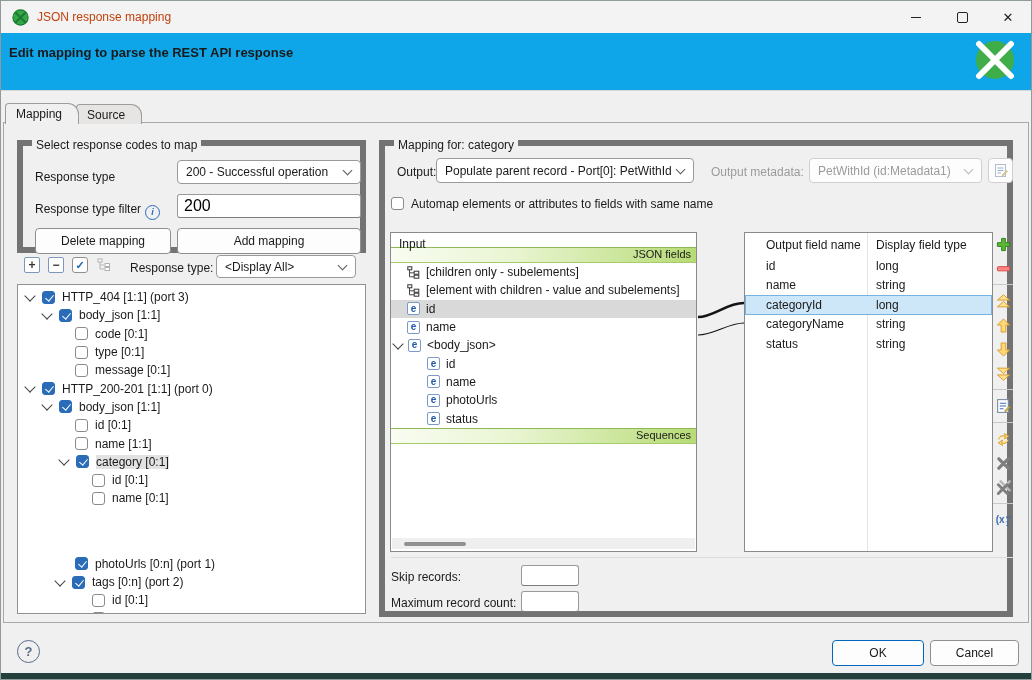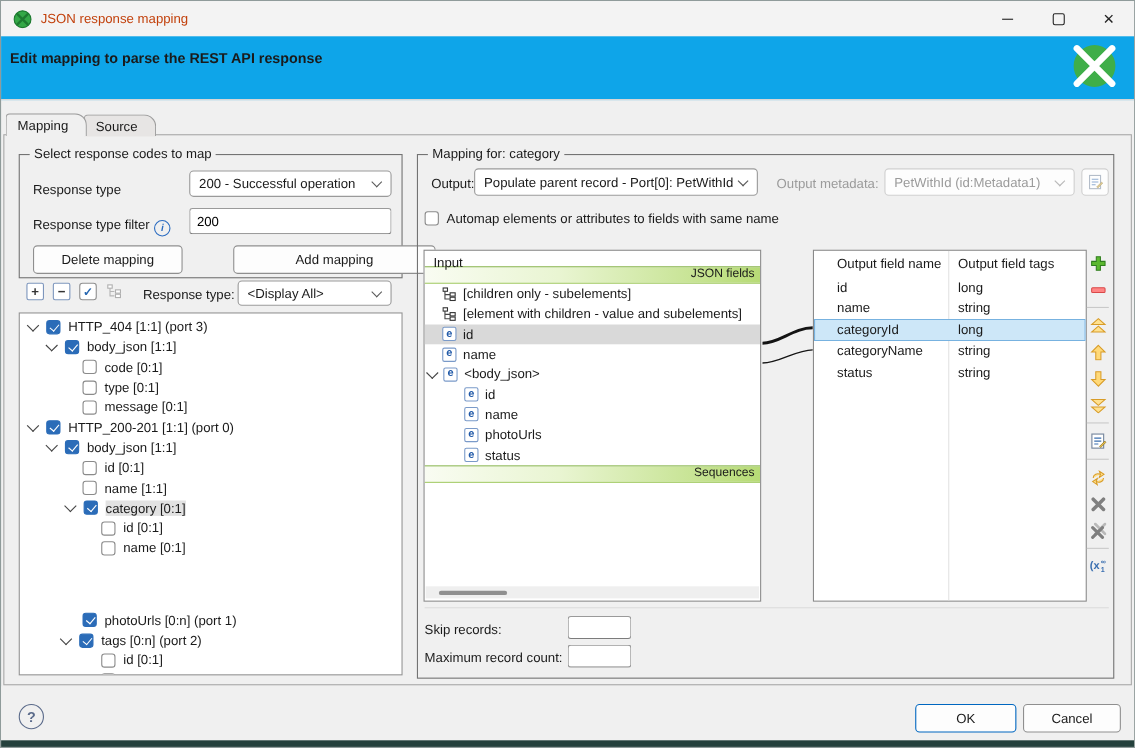--- a/index.html
+++ b/index.html
@@ -18,31 +18,31 @@
   #header{position:absolute;left:0;top:32px;width:100%;height:58px;background:#0ea5e9;border-bottom:1px solid #d6d6d6;box-sizing:border-box;}
   #heading{position:absolute;left:8px;top:12px;font-size:13px;font-weight:bold;}
   #logo{position:absolute;right:16px;top:7px;width:40px;height:40px;}
   
   #tabs{position:absolute;left:4px;top:102px;display:flex;align-items:flex-end;z-index:3;}
   .tab{box-sizing:border-box;height:20px;padding:3px 16px 0 10px;border:1px solid #9c9c9c;border-bottom:none;
        border-radius:4px 11px 0 0;background:#e7e5e4;font-size:12px;margin-right:-3px;}
   .tab.active{height:21px;background:#f0f0f0;z-index:4;position:relative;}
   
   #content{position:absolute;left:2px;top:121px;width:1026px;height:501px;border:1px solid #a8a8a8;background:#f0f0f0;box-sizing:border-box;}
-  .groupbox{position:absolute;border:1px solid #737373;box-sizing:border-box;}
+  .groupbox{position:absolute;border:6px solid #737373;box-sizing:border-box;}
   .legend{position:absolute;top:-8px;left:9px;background:#f0f0f0;padding:0 4px;font-size:12px;white-space:nowrap;}
   
   .combo{position:absolute;box-sizing:border-box;background:#fff;border:1px solid #9a9a9a;border-radius:4px;
          font-size:12px;display:flex;align-items:center;padding:0 22px 0 8px;white-space:nowrap;overflow:hidden;}
   .combo::after{content:"";position:absolute;right:9px;top:50%;margin-top:-5px;width:6px;height:6px;
          border-right:1.4px solid #5a5a5a;border-bottom:1.4px solid #5a5a5a;transform:rotate(45deg);}
   .combo.disabled{color:#9b9b9b;border-color:#cfcfcf;background:#fdfdfd;}
   .combo.disabled::after{border-color:#b9b9b9;}
   .tinput{position:absolute;box-sizing:border-box;background:#fff;border:1px solid #9a9a9a;border-bottom-color:#7c7c7c;
-         border-radius:3px;font-size:12px;padding:0 6px;font-family:"Liberation Sans",sans-serif;}
+         border-radius:3px;font-size:16px;padding:0 6px;font-family:"Liberation Sans",sans-serif;}
   .btn{position:absolute;box-sizing:border-box;background:#fdfdfd;border:1px solid #8f8f8f;border-radius:4px;
        font-size:12px;display:flex;align-items:center;justify-content:center;cursor:default;}
   .btn.ok{border:1px solid #0067c0;}
   .flabel{position:absolute;font-size:12px;white-space:nowrap;line-height:14px;}
   .gray{color:#9b9b9b;}
   .info-i{display:inline-flex;width:13px;height:13px;border:1.2px solid #2a6bc0;border-radius:50%;color:#2a6bc0;
           font-size:9px;font-weight:bold;align-items:center;justify-content:center;vertical-align:-2px;margin-left:4px;font-style:italic;}
   
   .ticon{position:absolute;width:16px;height:16px;box-sizing:border-box;display:flex;align-items:center;justify-content:center;}
   .boxicon{border:1px solid #7d96bd;border-radius:2px;background:#fff;font-size:12px;line-height:1;color:#333;font-weight:bold;}
@@ -140,21 +140,21 @@
 
     <div class="groupbox" style="left:13px;top:17px;width:349px;height:113px;">
       <span class="legend">Select response codes to map</span>
       <span class="flabel" style="left:12px;top:24px;">Response type</span>
       <div class="combo" style="left:154px;top:14px;width:184px;height:24px;">
         <span>200 - Successful operation</span>
       </div>
       <span class="flabel" style="left:12px;top:56px;"><span>Response type filter</span><span class="info-i">i</span></span>
       <input class="tinput" style="left: 154px; top: 48px; width: 184px; height: 24px;" value="200">
       <div class="btn" style="left:12px;top:82px;width:136px;height:26px;">Delete mapping</div>
-      <div class="btn" style="left:154px;top:82px;width:184px;height:26px;margin-left:40px;">Add mapping</div>
+      <div class="btn" style="left:154px;top:82px;width:184px;height:26px;">Add mapping</div>
     </div>
 
     <div class="ticon boxicon" style="left:20px;top:134px;">+</div>
     <div class="ticon boxicon" style="left:44px;top:134px;">−</div>
     <div class="ticon checkicon" style="left:68px;top:134px;">✓</div>
     <div class="ticon" style="left:92px;top:134px;">
       <svg width="14" height="14" viewBox="0 0 14 14">
           <path d="M3 3 V11 H7 M3 7 H7" stroke="#b5b5b5" fill="none"></path>
           <rect x="1" y="1" width="4" height="3" fill="#fff" stroke="#b0b0b0"></rect>
           <rect x="8" y="5.5" width="4.5" height="3" fill="#fff" stroke="#b0b0b0"></rect>
@@ -348,21 +348,21 @@
 
       <svg id="connectors" style="left:313px;top:148px;" width="46" height="60" viewBox="0 0 46 60">
         <path d="M0 23 C16 23 28 9 46 9" stroke="#141414" stroke-width="2.6" fill="none"></path>
         <path d="M0 41 C16 41 30 29 46 29" stroke="#141414" stroke-width="1.2" fill="none"></path>
       </svg>
 
       <div id="output-table" style="left:359px;top:86px;width:249px;height:320px;">
         <div class="ot-divider"></div>
         <div class="ohead">
           <span class="oc1">Output field name</span>
-          <span class="oc2">Output field tags</span>
+          <span class="oc2">Display field type</span>
         </div>
         <div id="output-rows">
             <div class="orow">
               <span class="oc1">id</span>
               <span class="oc2">long</span>
             </div>
             <div class="orow">
               <span class="oc1">name</span>
               <span class="oc2">string</span>
             </div>

